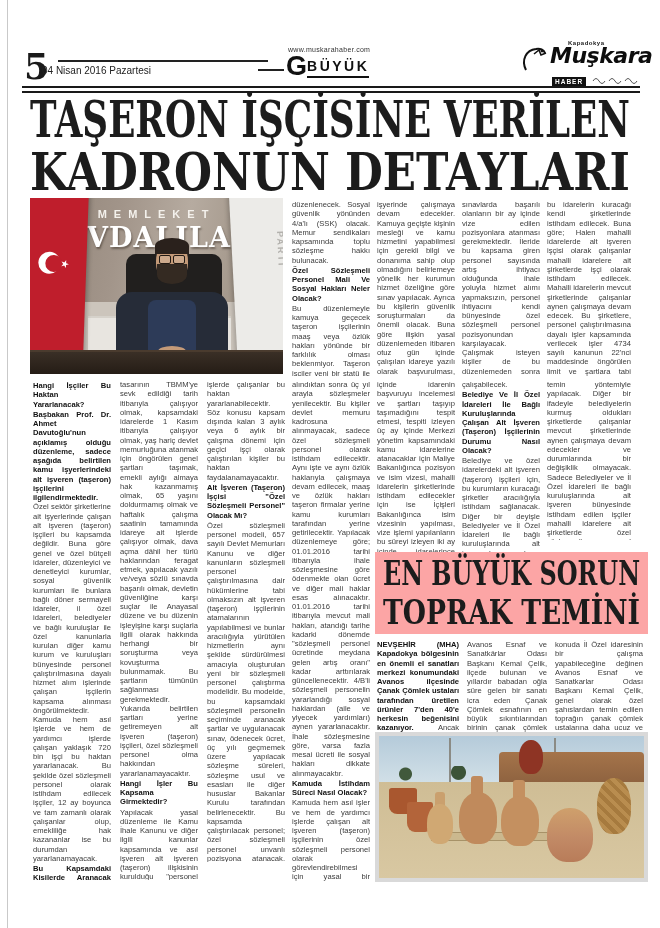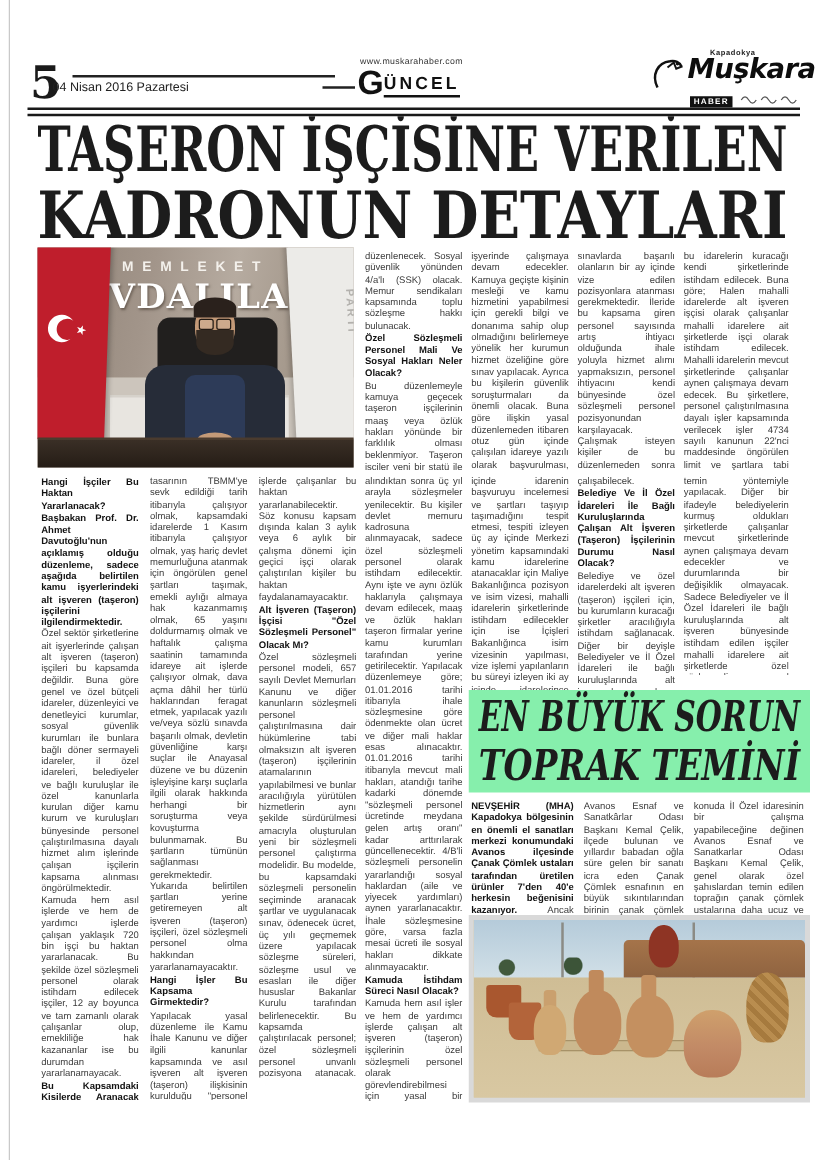--- a/index.html
+++ b/index.html
@@ -45,21 +45,21 @@
   .chair{position:absolute;left:96px;top:56px;width:96px;height:104px;background:#211f1e;border-radius:10px 10px 0 0;}
   .body-man{position:absolute;left:86px;top:94px;width:112px;height:64px;background:#262c38;border-radius:16px 16px 0 0;}
   .sweater{position:absolute;left:118px;top:102px;width:48px;height:56px;background:#2d3b58;border-radius:8px 8px 0 0;}
   .head{position:absolute;left:126px;top:44px;width:32px;height:40px;background:#c49a78;border-radius:46%;}
   .hair{position:absolute;left:125px;top:40px;width:34px;height:16px;background:#2a211c;border-radius:50% 50% 0 0;}
   .beard{position:absolute;left:127px;top:66px;width:30px;height:20px;background:#342a22;border-radius:0 0 48% 48%;}
   .glasses{position:absolute;left:129px;top:57px;width:26px;height:7px;}
   .glasses div{position:absolute;top:0;width:10px;height:7px;border:1px solid #221a14;border-radius:2px;background:rgba(255,255,255,.15);}
   .hands{position:absolute;left:128px;top:148px;width:28px;height:11px;background:#c49a78;border-radius:50%;}
   
-  .gray-box{background:#86efac;font-style:italic;}
+  .gray-box{background:#fca5a5;}
   .headline2-svg text{font-family:"DejaVu Serif",serif;font-weight:bold;fill:#1c1c1c;}
   
   .photo2{left:375px;top:732px;width:265px;height:142px;background:#d9d9d9;padding:4px;}
   .p2in{position:relative;width:100%;height:100%;overflow:hidden;background:#d8c7a0;}
   .sky{position:absolute;left:0;top:0;width:100%;height:50px;background:linear-gradient(#b5cbda,#d3e1e8);}
   .trees{position:absolute;left:0;top:30px;width:100%;height:16px;
          background:radial-gradient(circle at 10% 50%, #41593c 0 6px, transparent 7px),
                     radial-gradient(circle at 30% 40%, #3c5438 0 7px, transparent 8px),
                     radial-gradient(circle at 55% 55%, #466040 0 6px, transparent 7px),
                     radial-gradient(circle at 80% 45%, #3c5438 0 7px, transparent 8px);}
@@ -79,21 +79,21 @@
 
   <div class="abs pagenum" style="left:24px;top:48px;">5</div>
   <div class="abs hrule" style="left:58px;top:60px;width:210px;"></div>
   <div class="abs issuedate" style="left:42px;top:65px;">04 Nisan 2016 Pazartesi</div>
 
   <div class="abs" style="left:258px;top:46px;width:160px;">
     <div class="masthead-url" style="margin-left:30px;">www.muskarahaber.com</div>
     <div style="display:flex;align-items:flex-end;margin-top:1px;">
       <div class="hrule" style="width:26px;margin-bottom:7px;margin-right:2px;"></div>
       <span class="masthead-g">G</span>
-      <span class="masthead-rest">ÜNCEL</span>
+      <span class="masthead-rest">BÜYÜK</span>
     </div>
   </div>
 
   <div class="abs" style="left:522px;top:40px;width:126px;height:46px;">
     <svg width="30" height="34" viewBox="0 0 30 34" style="position:absolute;left:-2px;top:4px;">
       <path d="M6 26 C1 16, 6 6, 16 5 C20 4, 24 6, 25 9" fill="none" stroke="#111" stroke-width="2"></path>
       <path d="M14 10 l5 -4 l2 5 l5 -2" fill="none" stroke="#111" stroke-width="1.6"></path>
       <circle cx="22" cy="7" r="1.4" fill="#111"></circle>
     </svg>
     <div style="position:absolute;left:46px;top:0;" class="brand-region">Kapadokya</div>

